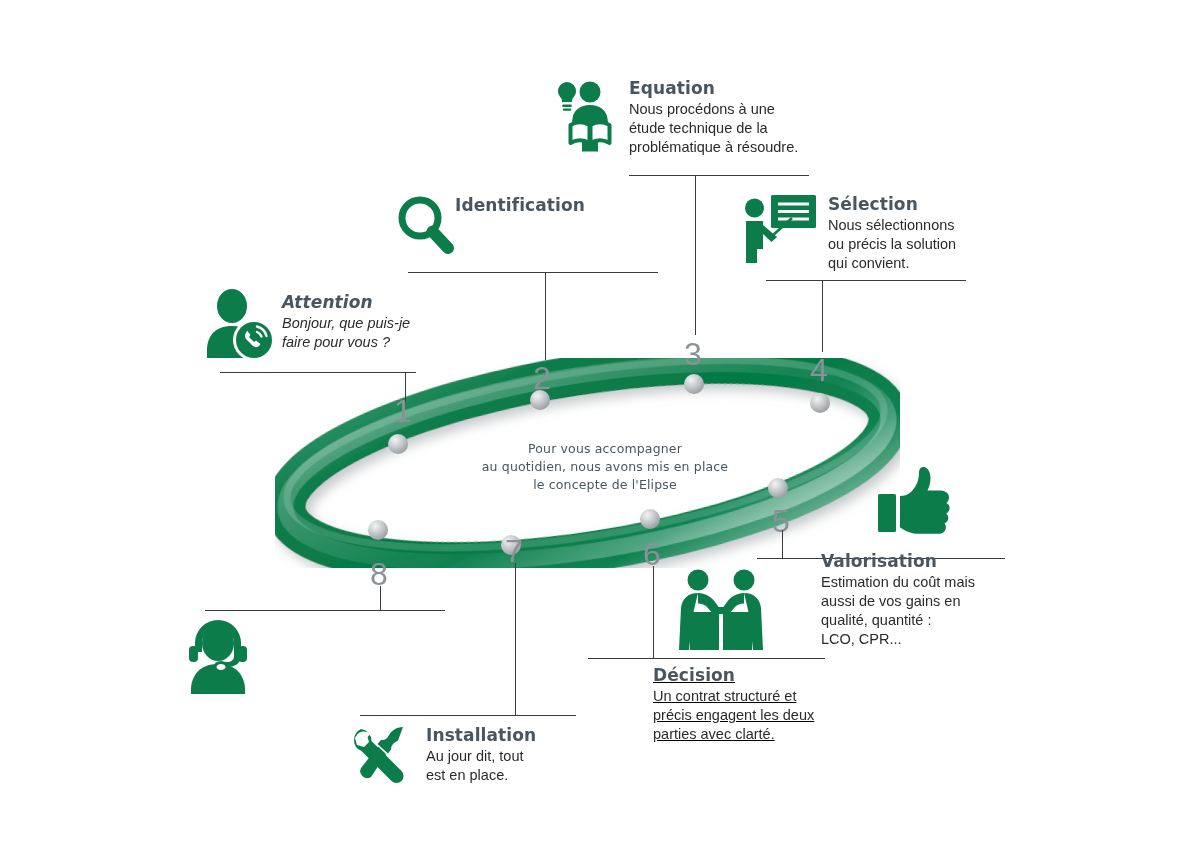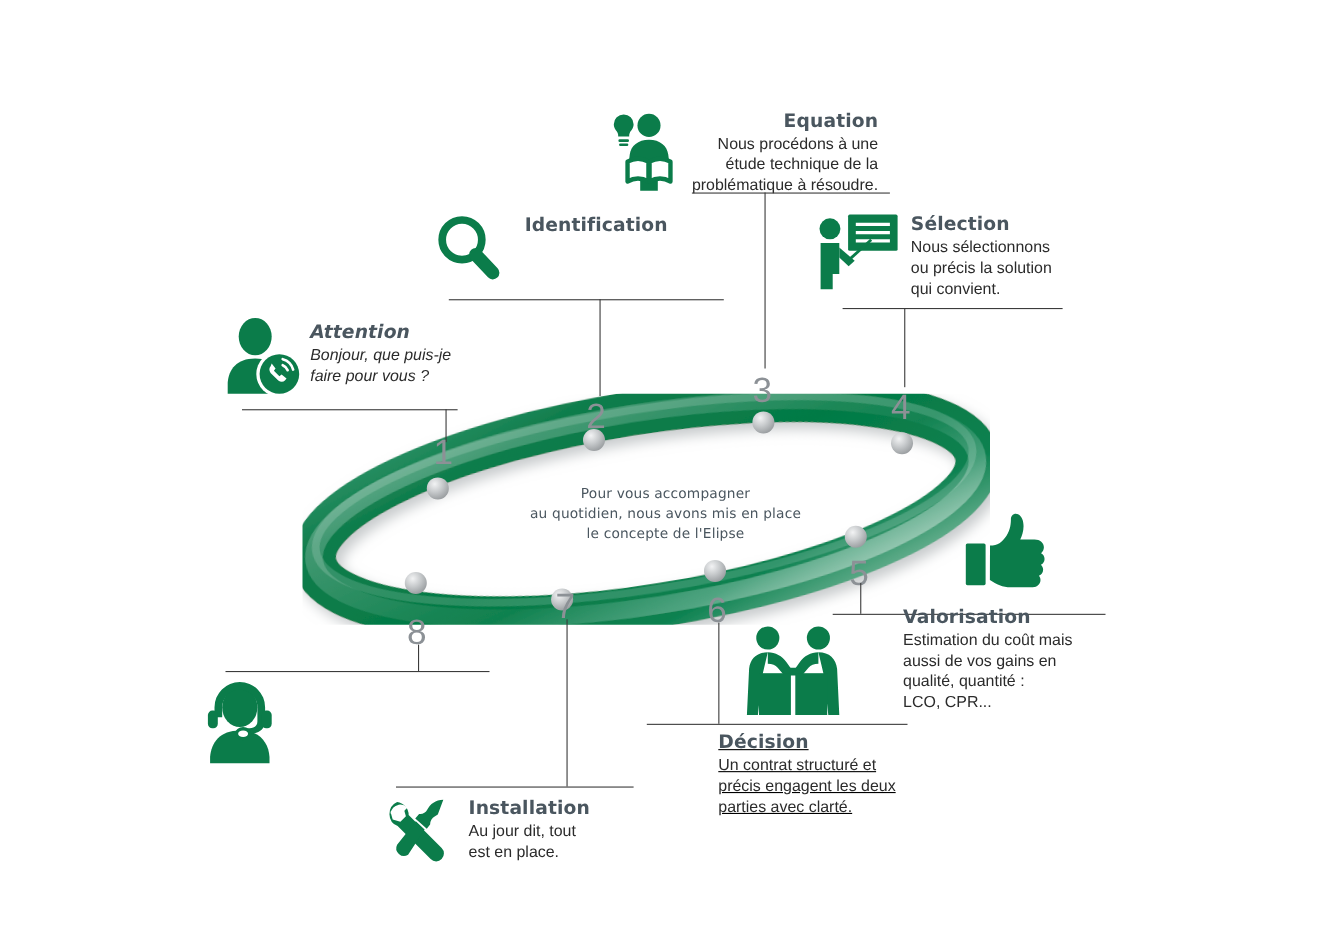--- a/index.html
+++ b/index.html
@@ -145,21 +145,21 @@
       <circle cx="375" cy="161" r="10" fill="url(#sphGrad)"></circle>
       <circle cx="236" cy="187" r="10" fill="url(#sphGrad)"></circle>
       <circle cx="103" cy="172" r="10" fill="url(#sphGrad)"></circle>
     </g>
   </svg>
 
   <div id="center-caption">Pour vous accompagner
 au quotidien, nous avons mis en place
 le concepte de l'Elipse</div>
 
-  <div class="step" style="left:551px; top:98px;text-align:right;">
+  <div class="step" style="left:551px; top:76px;">
     <div class="step-body">
       <span class="icon-wrap">
         <svg class="gicon" width="66" height="76" viewBox="0 0 66 76" xmlns="http://www.w3.org/2000/svg">
           <g fill="#0b7c4a">
             <path d="M16 6 a9 9 0 0 1 9 9 c0 4-2.4 5.7-3.4 7.6 -0.6 1.1-0.6 2.3-0.6 3.4 h-10 c0-1.1 0-2.3-0.6-3.4 C9.4 20.7 7 19 7 15 a9 9 0 0 1 9-9 z"></path>
             <rect x="11.2" y="28.6" width="9.6" height="2.4" rx="1.1"></rect>
             <rect x="11.8" y="32.4" width="8.4" height="2.4" rx="1.1"></rect>
             <circle cx="39" cy="16" r="10.5"></circle>
             <path d="M39 29 c10 0 16.5 5.5 17.5 13.5 l1.5 12 -11 0 0 21 -16 0 0-21 -11 0 1.5-12 C22.5 34.5 29 29 39 29 z"></path>
             <path d="M19.5 49 c6-3.4 13-3.4 19 0 l0 18 c-6-3.4-13-3.4-19 0 z" fill="#ffffff" stroke="#0b7c4a" stroke-width="4" stroke-linejoin="round"></path>
@@ -183,21 +183,21 @@
   <div class="step" style="left:393px; top:193px;">
     <div class="step-body">
       <span class="icon-wrap">
         <svg class="gicon" width="62" height="70" viewBox="0 0 62 70" xmlns="http://www.w3.org/2000/svg">
           <g fill="none" stroke="#0b7c4a">
             <circle cx="27" cy="25" r="18" stroke-width="7"></circle>
             <path d="M39.5 38.5 L55 55" stroke-width="12" stroke-linecap="round"></path>
           </g>
         </svg>
       </span>
-      <span class="texts" style="margin-left:22px; padding-top:3px;">
+      <span class="texts" style="margin-left:0; padding-top:3px;">
         <p class="step-title">Identification</p>
       </span>
     </div>
   </div>
 
   <div class="hline" style="left:408px; top:272px; width:250px;"></div>
   <div class="vline" style="left:545px; top:272px; height:88px;"></div>
   <div class="num" style="left:533px; top:362px;">2</div>
 
   <div class="step" style="left:740px; top:192px;">

